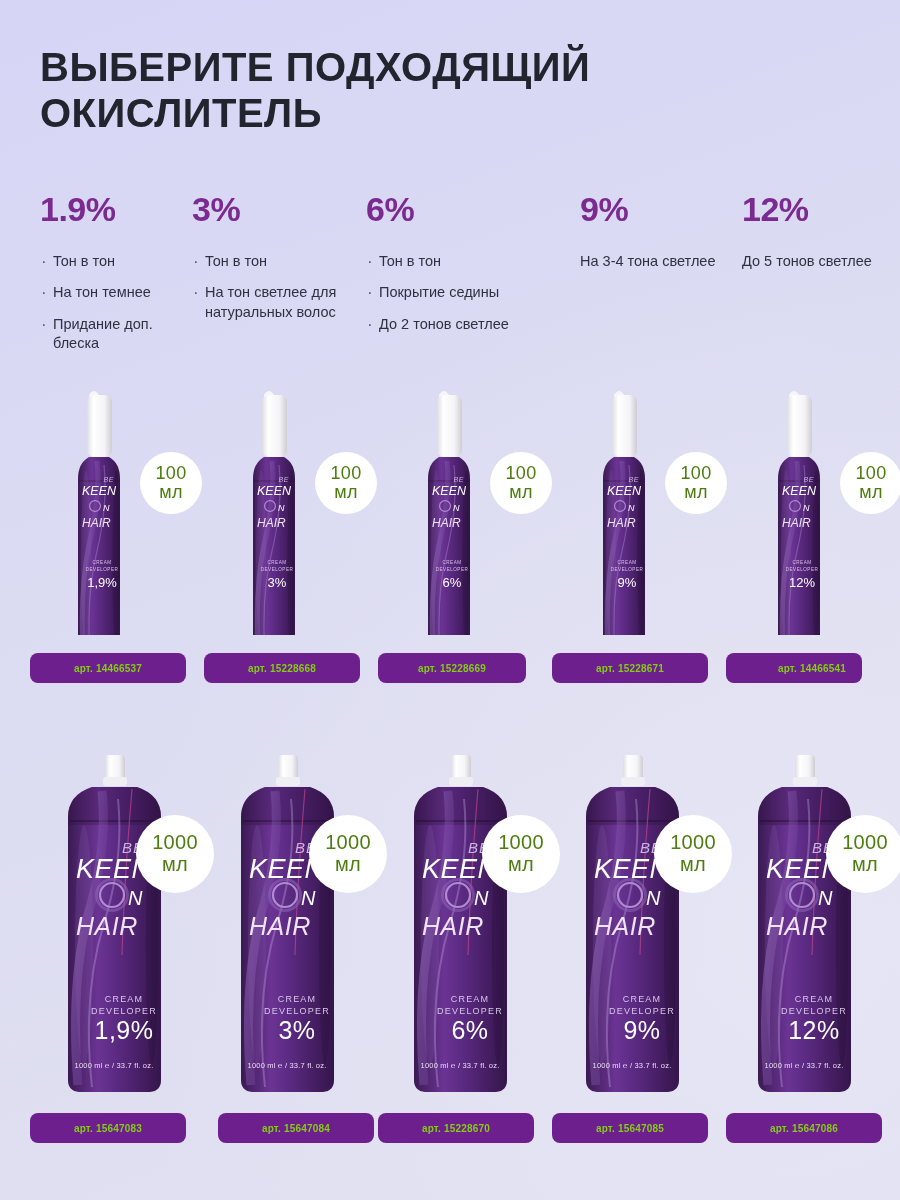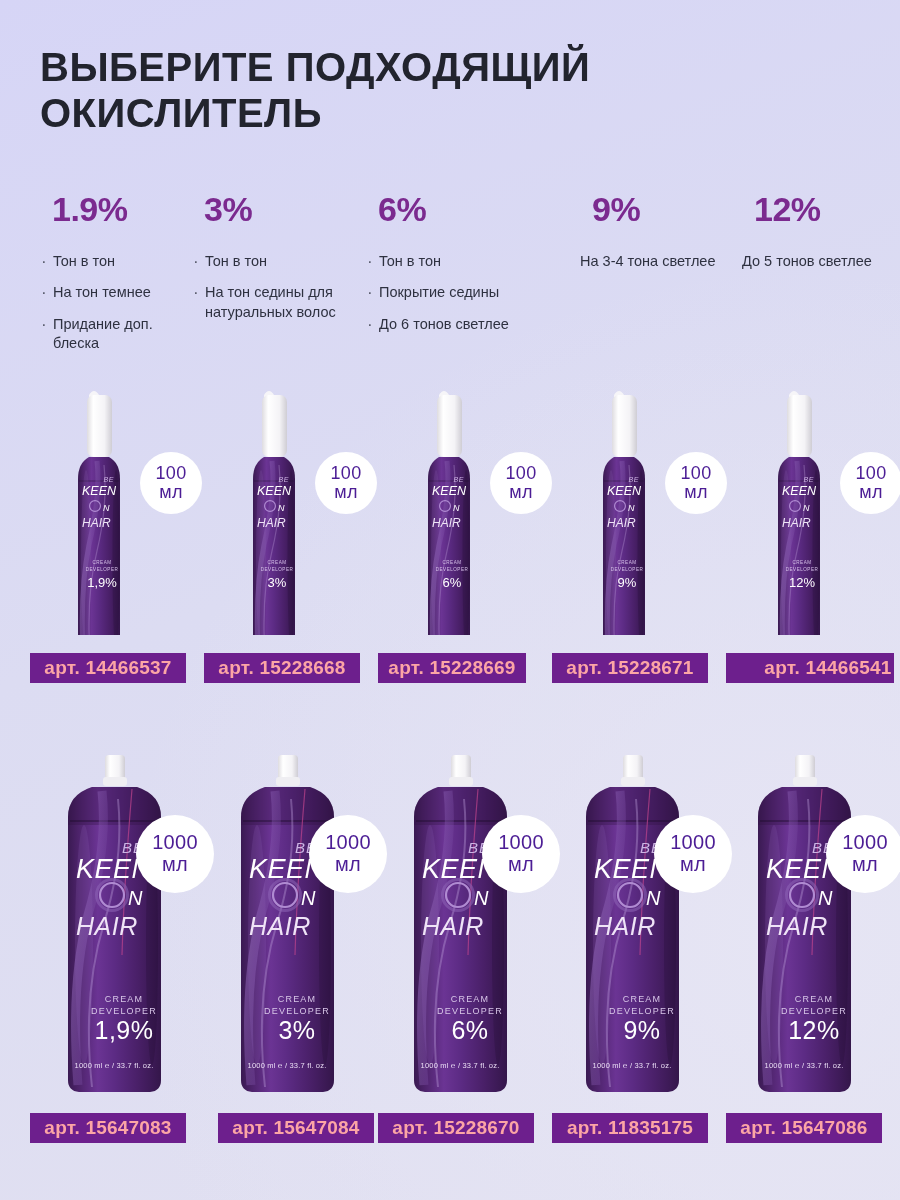--- a/index.html
+++ b/index.html
@@ -52,21 +52,20 @@
     position: absolute;
     top: 0;
   }
   .spec-pct {
     font-size: 34px;
     font-weight: 700;
     color: #7B2A8F;
     letter-spacing: -0.5px;
     line-height: 1;
     margin-bottom: 26px;
-    margin-left: 12px;
   }
   .spec-list { list-style: none; }
   .spec-item {
     position: relative;
     font-size: 14.5px;
     line-height: 1.33;
     color: #2E3140;
     margin-bottom: 12px;
   }
   .spec-item.bulleted { padding-left: 13px; }
@@ -88,38 +87,38 @@
 
   
   .volume-bubble {
     position: absolute;
     background: #FFFFFF;
     border-radius: 50%;
     display: flex;
     flex-direction: column;
     align-items: center;
     justify-content: center;
-    color: #4c1d95;
+    color: #4d7c0f;
     text-align: center;
   }
   .volume-bubble .v-num { font-size: 20px; line-height: 1.08; font-weight: 400; letter-spacing: 0.3px; }
   .volume-bubble .v-unit { font-size: 20px; line-height: 1.08; font-weight: 400; letter-spacing: 0.3px; }
   .volume-bubble.small { width: 62px; height: 62px; }
   .volume-bubble.small .v-num,
   .volume-bubble.small .v-unit { font-size: 18px; }
   .volume-bubble.large { width: 78px; height: 78px; }
 
   
   .art-pill {
     position: absolute;
     height: 30px;
-    border-radius: 0;
+    border-radius: 8px;
     background: #6D1F8D;
-    color: #fca5a5;
-    font-size: 19px;
+    color: #84cc16;
+    font-size: 10px;
     font-weight: 700;
     letter-spacing: 0.2px;
     display: flex;
     align-items: center;
     justify-content: center;
   }
 </style>
 </head>
 <body>
 
@@ -135,30 +134,30 @@
         <li class="spec-item bulleted">Тон в тон</li>
         <li class="spec-item bulleted">На тон темнее</li>
         <li class="spec-item bulleted">Придание доп. блеска</li>
       </ul>
     </div>
 
     <div class="spec-col" style="left:192px; width:160px;">
       <div class="spec-pct">3%</div>
       <ul class="spec-list">
         <li class="spec-item bulleted">Тон в тон</li>
-        <li class="spec-item bulleted">На тон седины для натуральных волос</li>
+        <li class="spec-item bulleted">На тон светлее для натуральных волос</li>
       </ul>
     </div>
 
     <div class="spec-col" style="left:366px; width:180px;">
       <div class="spec-pct">6%</div>
       <ul class="spec-list">
         <li class="spec-item bulleted">Тон в тон</li>
         <li class="spec-item bulleted">Покрытие седины</li>
-        <li class="spec-item bulleted">До 6 тонов светлее</li>
+        <li class="spec-item bulleted">До 2 тонов светлее</li>
       </ul>
     </div>
 
     <div class="spec-col" style="left:580px; width:140px;">
       <div class="spec-pct">9%</div>
       <ul class="spec-list">
         <li class="spec-item">На 3-4 тона светлее</li>
       </ul>
     </div>
 
@@ -419,21 +418,21 @@
   <text x="27" y="186" fill="#D4BEE7" font-family="Liberation Sans, sans-serif" font-size="4.6" text-anchor="middle" letter-spacing="0.5">DEVELOPER</text>
   <text x="27" y="202" fill="#FFFFFF" font-family="Liberation Sans, sans-serif" font-size="13" text-anchor="middle">12%</text>
 
   <text x="25" y="271" fill="#EADDF4" font-family="Liberation Sans, sans-serif" font-size="4.4" text-anchor="middle">100 ml ℮ 3.4 fl.oz.</text>
 </svg>
       </div>
       <div class="volume-bubble small" style="left: 840px; top: 452px;">
         <span class="v-num">100</span>
         <span class="v-unit">мл</span>
       </div>
-      <div class="art-pill" style="left: 726px; top: 653px; width: 168px; padding-left: 36px;">арт. 14466541</div>
+      <div class="art-pill" style="left: 726px; top: 653px; width: 136px; padding-left: 36px;">арт. 14466541</div>
       <div class="bottle" style="left: 62px; top: 755px;">
 <svg width="105" height="340" viewBox="0 0 105 340" xmlns="http://www.w3.org/2000/svg">
 
   <defs>
     <linearGradient id="bodyL0" x1="0" y1="0" x2="1" y2="0">
       <stop offset="0" stop-color="#3A1A52"></stop>
       <stop offset="0.10" stop-color="#4B2268"></stop>
       <stop offset="0.32" stop-color="#6B3494"></stop>
       <stop offset="0.50" stop-color="#5C2B84"></stop>
       <stop offset="0.74" stop-color="#4A2069"></stop>
@@ -635,21 +634,21 @@
   <text x="62" y="259" fill="#D8C6E8" font-family="Liberation Sans, sans-serif" font-size="9" text-anchor="middle" letter-spacing="1.2">DEVELOPER</text>
   <text x="62" y="284" fill="#FFFFFF" font-family="Liberation Sans, sans-serif" font-size="25" text-anchor="middle" letter-spacing="0.5">9%</text>
 
   <text x="52" y="313" fill="#EADDF4" font-family="Liberation Sans, sans-serif" font-size="7.5" text-anchor="middle" letter-spacing="0.2">1000 ml ℮ / 33.7 fl. oz.</text>
 </svg>
       </div>
       <div class="volume-bubble large" style="left: 654px; top: 815px;">
         <span class="v-num">1000</span>
         <span class="v-unit">мл</span>
       </div>
-      <div class="art-pill" style="left: 552px; top: 1113px; width: 156px;">арт. 11835175</div>
+      <div class="art-pill" style="left: 552px; top: 1113px; width: 156px;">арт. 15647085</div>
       <div class="bottle" style="left: 752px; top: 755px;">
 <svg width="105" height="340" viewBox="0 0 105 340" xmlns="http://www.w3.org/2000/svg">
 
   <defs>
     <linearGradient id="bodyL4" x1="0" y1="0" x2="1" y2="0">
       <stop offset="0" stop-color="#3A1A52"></stop>
       <stop offset="0.10" stop-color="#4B2268"></stop>
       <stop offset="0.32" stop-color="#6B3494"></stop>
       <stop offset="0.50" stop-color="#5C2B84"></stop>
       <stop offset="0.74" stop-color="#4A2069"></stop>

